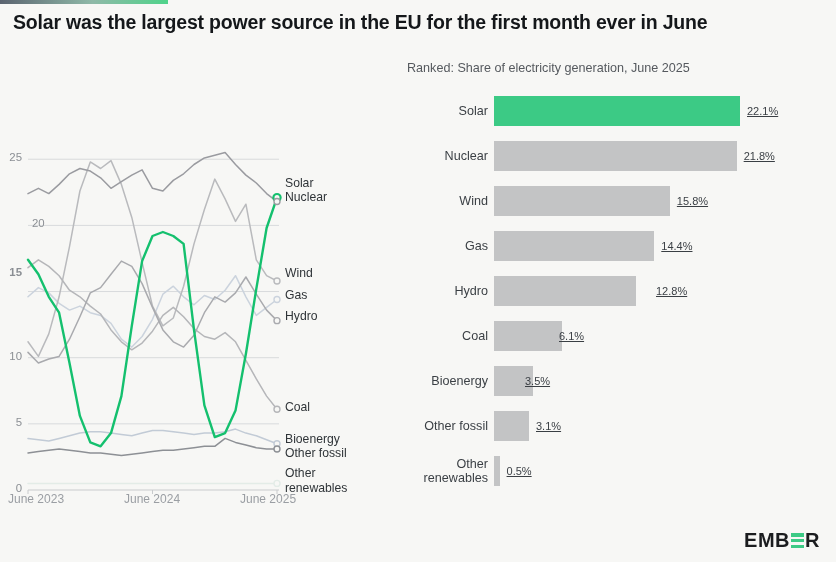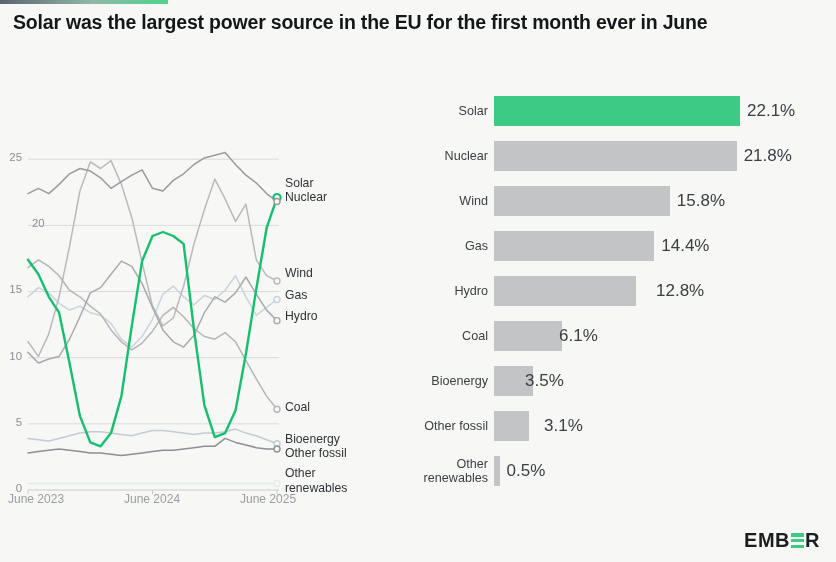--- a/index.html
+++ b/index.html
@@ -49,21 +49,21 @@
   .barlabel {
     position: absolute; left: 0; width: 88px; top: 0; height: 42px;
     display: flex; align-items: center; justify-content: flex-end;
     font-size: 12.6px; color: #3a3f44; text-align: right; line-height: 14.5px;
   }
   .bartrack { position: absolute; left: 94px; top: 0; height: 42px; }
   .bar { position: absolute; left: 0; top: 6px; height: 30px; background: #c3c4c5; }
   .bar.hl { background: #3cca85; }
   .barvalue {
     position: absolute; top: 0; height: 42px; display: flex; align-items: center;
-    font-size: 17px; color: #3a3f44; white-space: nowrap;
+    font-size: 11px; color: #3a3f44; white-space: nowrap; text-decoration: underline;
   }
 
   
   .source {
     position: absolute; left: 13px; top: 539px;
     font-size: 11.4px; color: #70747a; white-space: nowrap;
   }
   .source .lnk { color: #70747a; text-decoration: underline; }
   .logo {
     position: absolute; right: 16px; top: 529px;
@@ -76,20 +76,21 @@
 </style>
 </head>
 <body>
 
 <div id="root">
 
   <div class="topbar"></div>
 
   <div class="title">Solar was the largest power source in the EU for the first month ever in June</div>
 
+  <div class="subtitle sub-right">Ranked: Share of electricity generation, June 2025</div>
 
   <div class="linechart">
     <svg class="lc-svg" id="lc-svg" width="400" height="420">
         <line x1="28" x2="279" y1="402" y2="402" stroke="#c9cbcd" stroke-width="1"></line>
         <line x1="28" x2="279" y1="335.8461538461538" y2="335.8461538461538" stroke="#d8dadc" stroke-width="1"></line>
         <line x1="28" x2="279" y1="269.6923076923077" y2="269.6923076923077" stroke="#d8dadc" stroke-width="1"></line>
         <line x1="28" x2="279" y1="203.53846153846155" y2="203.53846153846155" stroke="#d8dadc" stroke-width="1"></line>
         <line x1="28" x2="279" y1="137.38461538461536" y2="137.38461538461536" stroke="#d8dadc" stroke-width="1"></line>
         <line x1="28" x2="279" y1="71.23076923076923" y2="71.23076923076923" stroke="#d8dadc" stroke-width="1"></line>
         <line x1="28" x2="28" y1="402" y2="406" stroke="#c9cbcd" stroke-width="1"></line>
@@ -111,21 +112,21 @@
         <circle cx="277" cy="232.64615384615382" r="3" fill="#f7f7f5" stroke="#a9aaae" stroke-width="1.4"></circle>
         <circle cx="277" cy="321.2923076923077" r="3" fill="#f7f7f5" stroke="#b5b6b9" stroke-width="1.4"></circle>
         <circle cx="277" cy="355.6923076923077" r="3" fill="#f7f7f5" stroke="#c2cbd6" stroke-width="1.4"></circle>
         <circle cx="277" cy="360.9846153846154" r="3" fill="#f7f7f5" stroke="#8d9095" stroke-width="1.4"></circle>
         <circle cx="277" cy="395.38461538461536" r="3" fill="#f7f7f5" stroke="#e3ece7" stroke-width="1.4"></circle>
       </svg>
     <div id="lc-yticks">
         <div class="ytick" style="left: 0px; top: 394px;">0</div>
         <div class="ytick" style="left: 0px; top: 327.846px;">5</div>
         <div class="ytick" style="left: 0px; top: 261.692px;">10</div>
-        <div class="ytick" style="left: 0px; top: 195px;">15</div>
+        <div class="ytick" style="left: 0px; top: 178px; font-weight: bold;">15</div>
         <div class="ytick" style="left: 0px; top: 129.385px; padding-left: 32px;">20</div>
         <div class="ytick" style="left: 0px; top: 63.2308px;">25</div>
       </div>
     <div id="lc-xticks">
         <div class="xtick" style="left: 8px;">June 2023</div>
         <div class="xtick" style="left: 124px;">June 2024</div>
         <div class="xtick" style="left: 240px;">June 2025</div>
       </div>
     <div id="lc-labels">
         <div class="serieslabel" style="left: 285px; top: 88px;">Solar</div>
@@ -188,21 +189,21 @@
         <div class="bartrack" style="width: 246px;">
           <div class="bar" style="width: 38.9593px;"></div>
         </div>
         <div class="barvalue" style="left: 125px;">3.5%</div>
       </div>
       <div class="barrow" style="top: 315px;">
         <div class="barlabel">Other fossil</div>
         <div class="bartrack" style="width: 246px;">
           <div class="bar" style="width: 34.5068px;"></div>
         </div>
-        <div class="barvalue" style="left: 144px;">3.1%</div>
+        <div class="barvalue" style="left: 136px;">3.1%</div>
       </div>
       <div class="barrow" style="top: 360px;">
         <div class="barlabel">Other<br>renewables</div>
         <div class="bartrack" style="width: 246px;">
           <div class="bar" style="width: 5.56561px;"></div>
         </div>
         <div class="barvalue" style="left: 106.566px;">0.5%</div>
       </div>
     </div>
 

